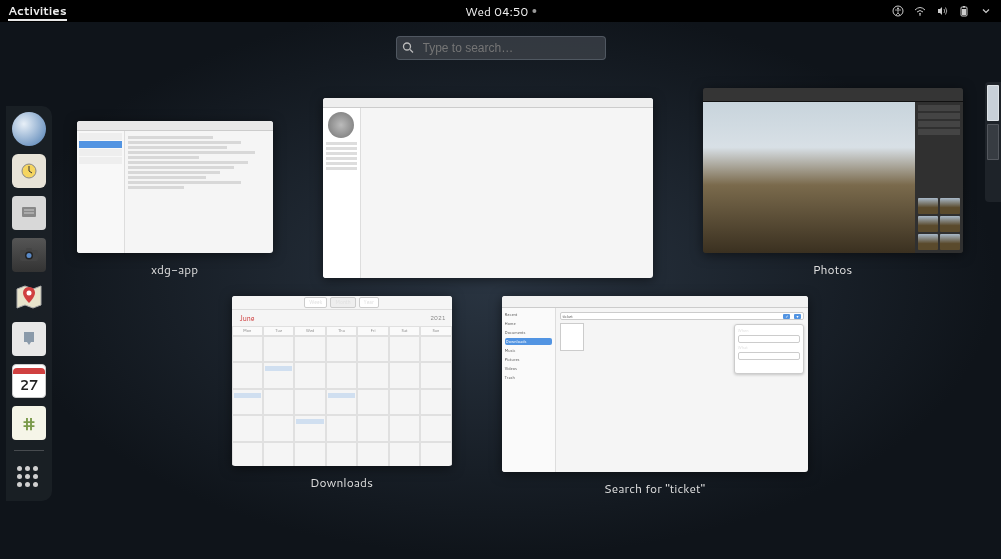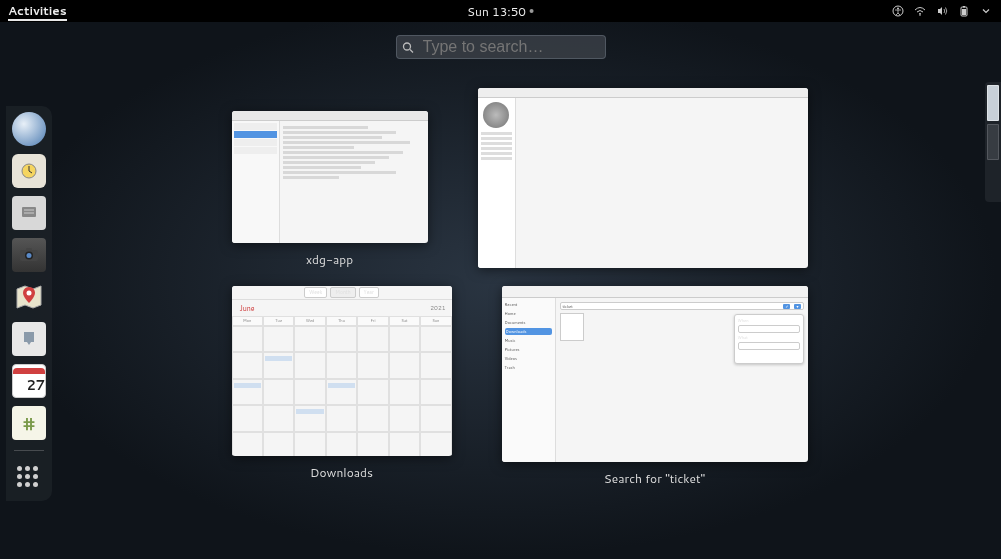--- a/index.html
+++ b/index.html
@@ -40,21 +40,21 @@
       transform: translateX(-50%);
       width: 210px;
     }
     .search-box {
       width: 100%;
       height: 24px;
       background: rgba(60,65,72,0.8);
       border: 1px solid rgba(100,110,120,0.6);
       border-radius: 4px;
       color: #bbb;
-      font-size: 16px;
+      font-size: 12px;
       padding: 0 8px 0 26px;
       outline: none;
     }
     .search-icon {
       position: absolute;
       left: 6px; top: 50%;
       transform: translateY(-50%);
       color: #bbb;
     }
 
@@ -195,21 +195,21 @@
     .ws-thumb.empty { background: rgba(80,85,92,0.5); border: 1px solid rgba(255,255,255,0.15); }
   </style>
 </head>
 <body>
 
 <div class="topbar">
   <div class="topbar-left">
     <span class="activities">Activities</span>
   </div>
   <div class="topbar-center">
-    <span>Sun 13:50</span>
+    <span>Wed 04:50</span>
     <span class="dot"></span>
   </div>
   <div class="topbar-right">
     <span class="tray-icon">
         <svg width="12" height="12" viewBox="0 0 12 12">
           <circle cx="6" cy="6" r="5" fill="none" stroke="#ccc" stroke-width="1"></circle>
           <circle cx="6" cy="3.5" r="1" fill="#ccc"></circle>
           <path d="M3 5 L9 5 M6 5 L6 8 M6 8 L4 10 M6 8 L8 10" stroke="#ccc" stroke-width="0.8"></path>
         </svg>
       </span>
@@ -279,21 +279,21 @@
         <path d="M2 6 L10 3 L18 6 L26 3 L26 22 L18 25 L10 22 L2 25 Z" fill="#e8e4cc" stroke="#aaa"></path>
         <path d="M14 4 C10 4 8 7 8 10 C8 14 14 20 14 20 C14 20 20 14 20 10 C20 7 18 4 14 4 Z" fill="#d04040"></path>
         <circle cx="14" cy="10" r="2.5" fill="#fff"></circle>
       </svg>
     </div>
   <div class="dash-item" style="background:#e8e8e8;border-radius:4px;">
       <svg width="18" height="18" viewBox="0 0 18 18">
         <path d="M4 2 L14 2 L14 12 L11 12 L9 15 L7 12 L4 12 Z" fill="#8a9aaa"></path>
       </svg>
     </div>
-  <div class="dash-item" style="background:#fff;border:1px solid #ccc;border-radius:4px;flex-direction:column;align-items:flex-end;">
+  <div class="dash-item" style="background:#fff;border:1px solid #ccc;border-radius:4px;flex-direction:column;">
       <div style="height:6px;width:100%;background:#d04040;border-radius:4px 4px 0 0;"></div>
       <span style="font-size:13px;margin-top:2px;">27</span>
     </div>
   <div class="dash-item" style="background:#f5f5e8;border-radius:4px;">
       <span style="color:#7a9a4a;font-size:16px;font-weight:bold;">#</span>
     </div>
   <div class="dash-sep"></div>
   <div class="dash-item">
     <div class="app-grid">
         <span></span>
@@ -355,20 +355,43 @@
             <div style="height:3px;background:#ddd;margin:2px 3px;"></div>
             <div style="height:3px;background:#ddd;margin:2px 3px;"></div>
             <div style="height:3px;background:#ddd;margin:2px 3px;"></div>
             <div style="height:3px;background:#ddd;margin:2px 3px;"></div>
             <div style="height:3px;background:#ddd;margin:2px 3px;"></div>
           </div>
         </div>
       </div>
     </div>
 
+    <div class="ov-item">
+      <div class="ov-thumb t-photos">
+        <div class="ph-bar"></div>
+        <div class="ph-body">
+          <div class="ph-main"></div>
+          <div class="ph-side">
+            <div class="ph-t"></div>
+            <div class="ph-t"></div>
+            <div class="ph-t"></div>
+            <div class="ph-t"></div>
+            <div class="ph-thumbs">
+              <div class="ph-thumb"></div>
+              <div class="ph-thumb"></div>
+              <div class="ph-thumb"></div>
+              <div class="ph-thumb"></div>
+              <div class="ph-thumb"></div>
+              <div class="ph-thumb"></div>
+            </div>
+          </div>
+        </div>
+      </div>
+      <div class="ov-label">Photos</div>
+    </div>
 
   </div>
 
   <div class="ov-row">
 
 
     <div class="ov-item">
       <div class="ov-thumb t-cal">
         <div class="cal-bar">
           <span class="cal-btn">Week</span>

